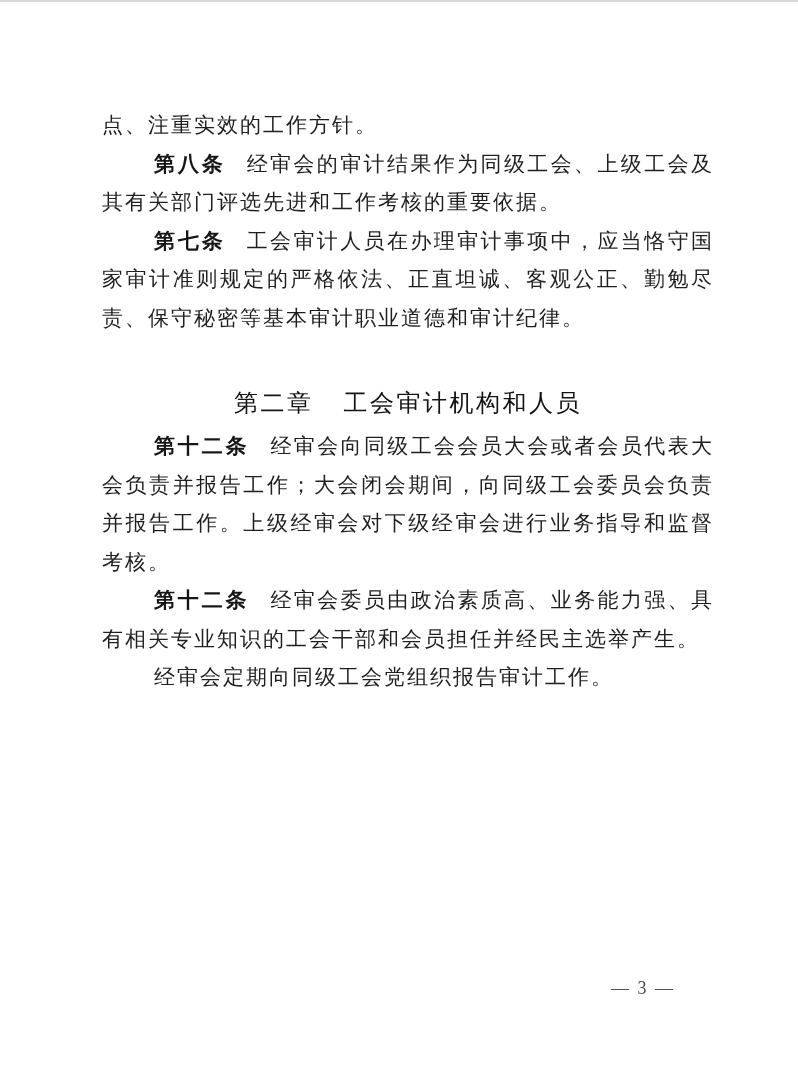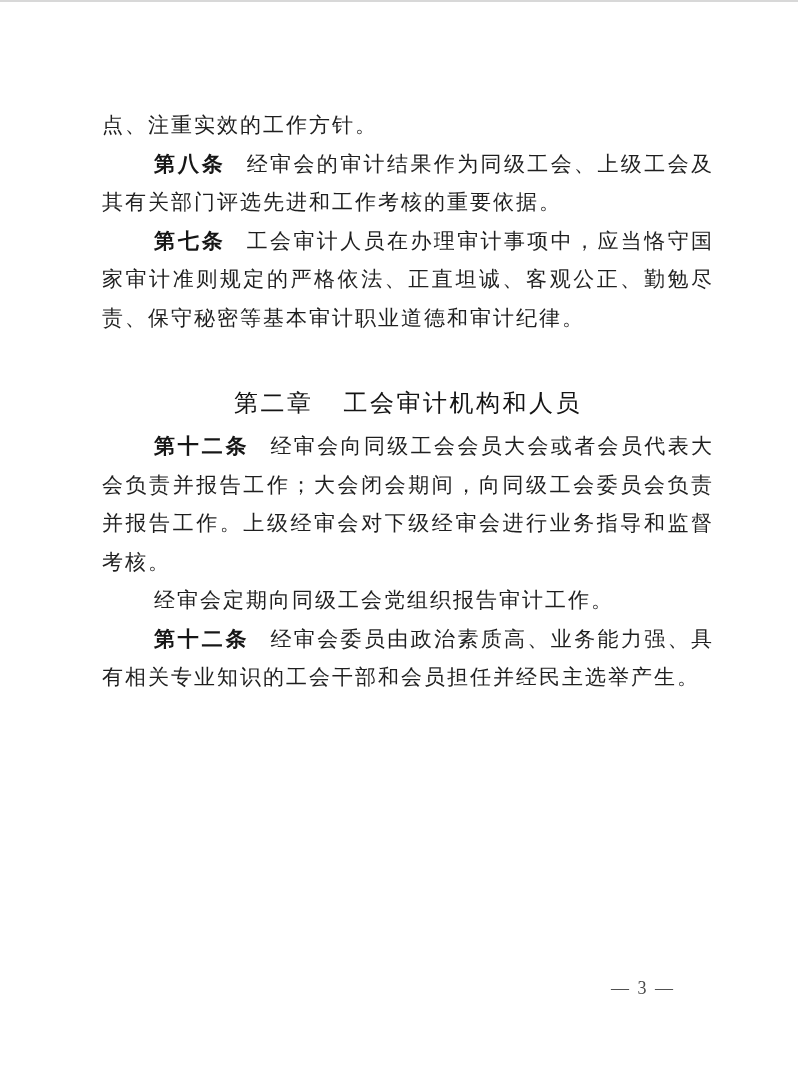--- a/index.html
+++ b/index.html
@@ -71,20 +71,20 @@
     <p class="para indent"><b class="term">第八条</b><span>经审会的审计结果作为同级工会、上级工会及其有关部门评选先进和工作考核的重要依据。</span></p>
 
     <p class="para indent"><b class="term">第七条</b><span>工会审计人员在办理审计事项中，应当恪守国家审计准则规定的严格依法、正直坦诚、客观公正、勤勉尽责、保守秘密等基本审计职业道德和审计纪律。</span></p>
 
 
     <h2 class="chapter"><span class="ch-no">第二章</span><span>工会审计机构和人员</span></h2>
 
 
     <p class="para indent"><b class="term">第十二条</b><span>经审会向同级工会会员大会或者会员代表大会负责并报告工作；大会闭会期间，向同级工会委员会负责并报告工作。上级经审会对下级经审会进行业务指导和监督考核。</span></p>
 
+    <p class="para indent"><b class="term">第十二条</b><span>经审会委员由政治素质高、业务能力强、具有相关专业知识的工会干部和会员担任并经民主选举产生。</span></p>
+
     <p class="para indent"><span>经审会定期向同级工会党组织报告审计工作。</span></p>
-
-    <p class="para indent"><b class="term">第十二条</b><span>经审会委员由政治素质高、业务能力强、具有相关专业知识的工会干部和会员担任并经民主选举产生。</span></p>
 
   </div>
 
   <div class="footer">— 3 —</div>
 </div>
 
 </body></html>

